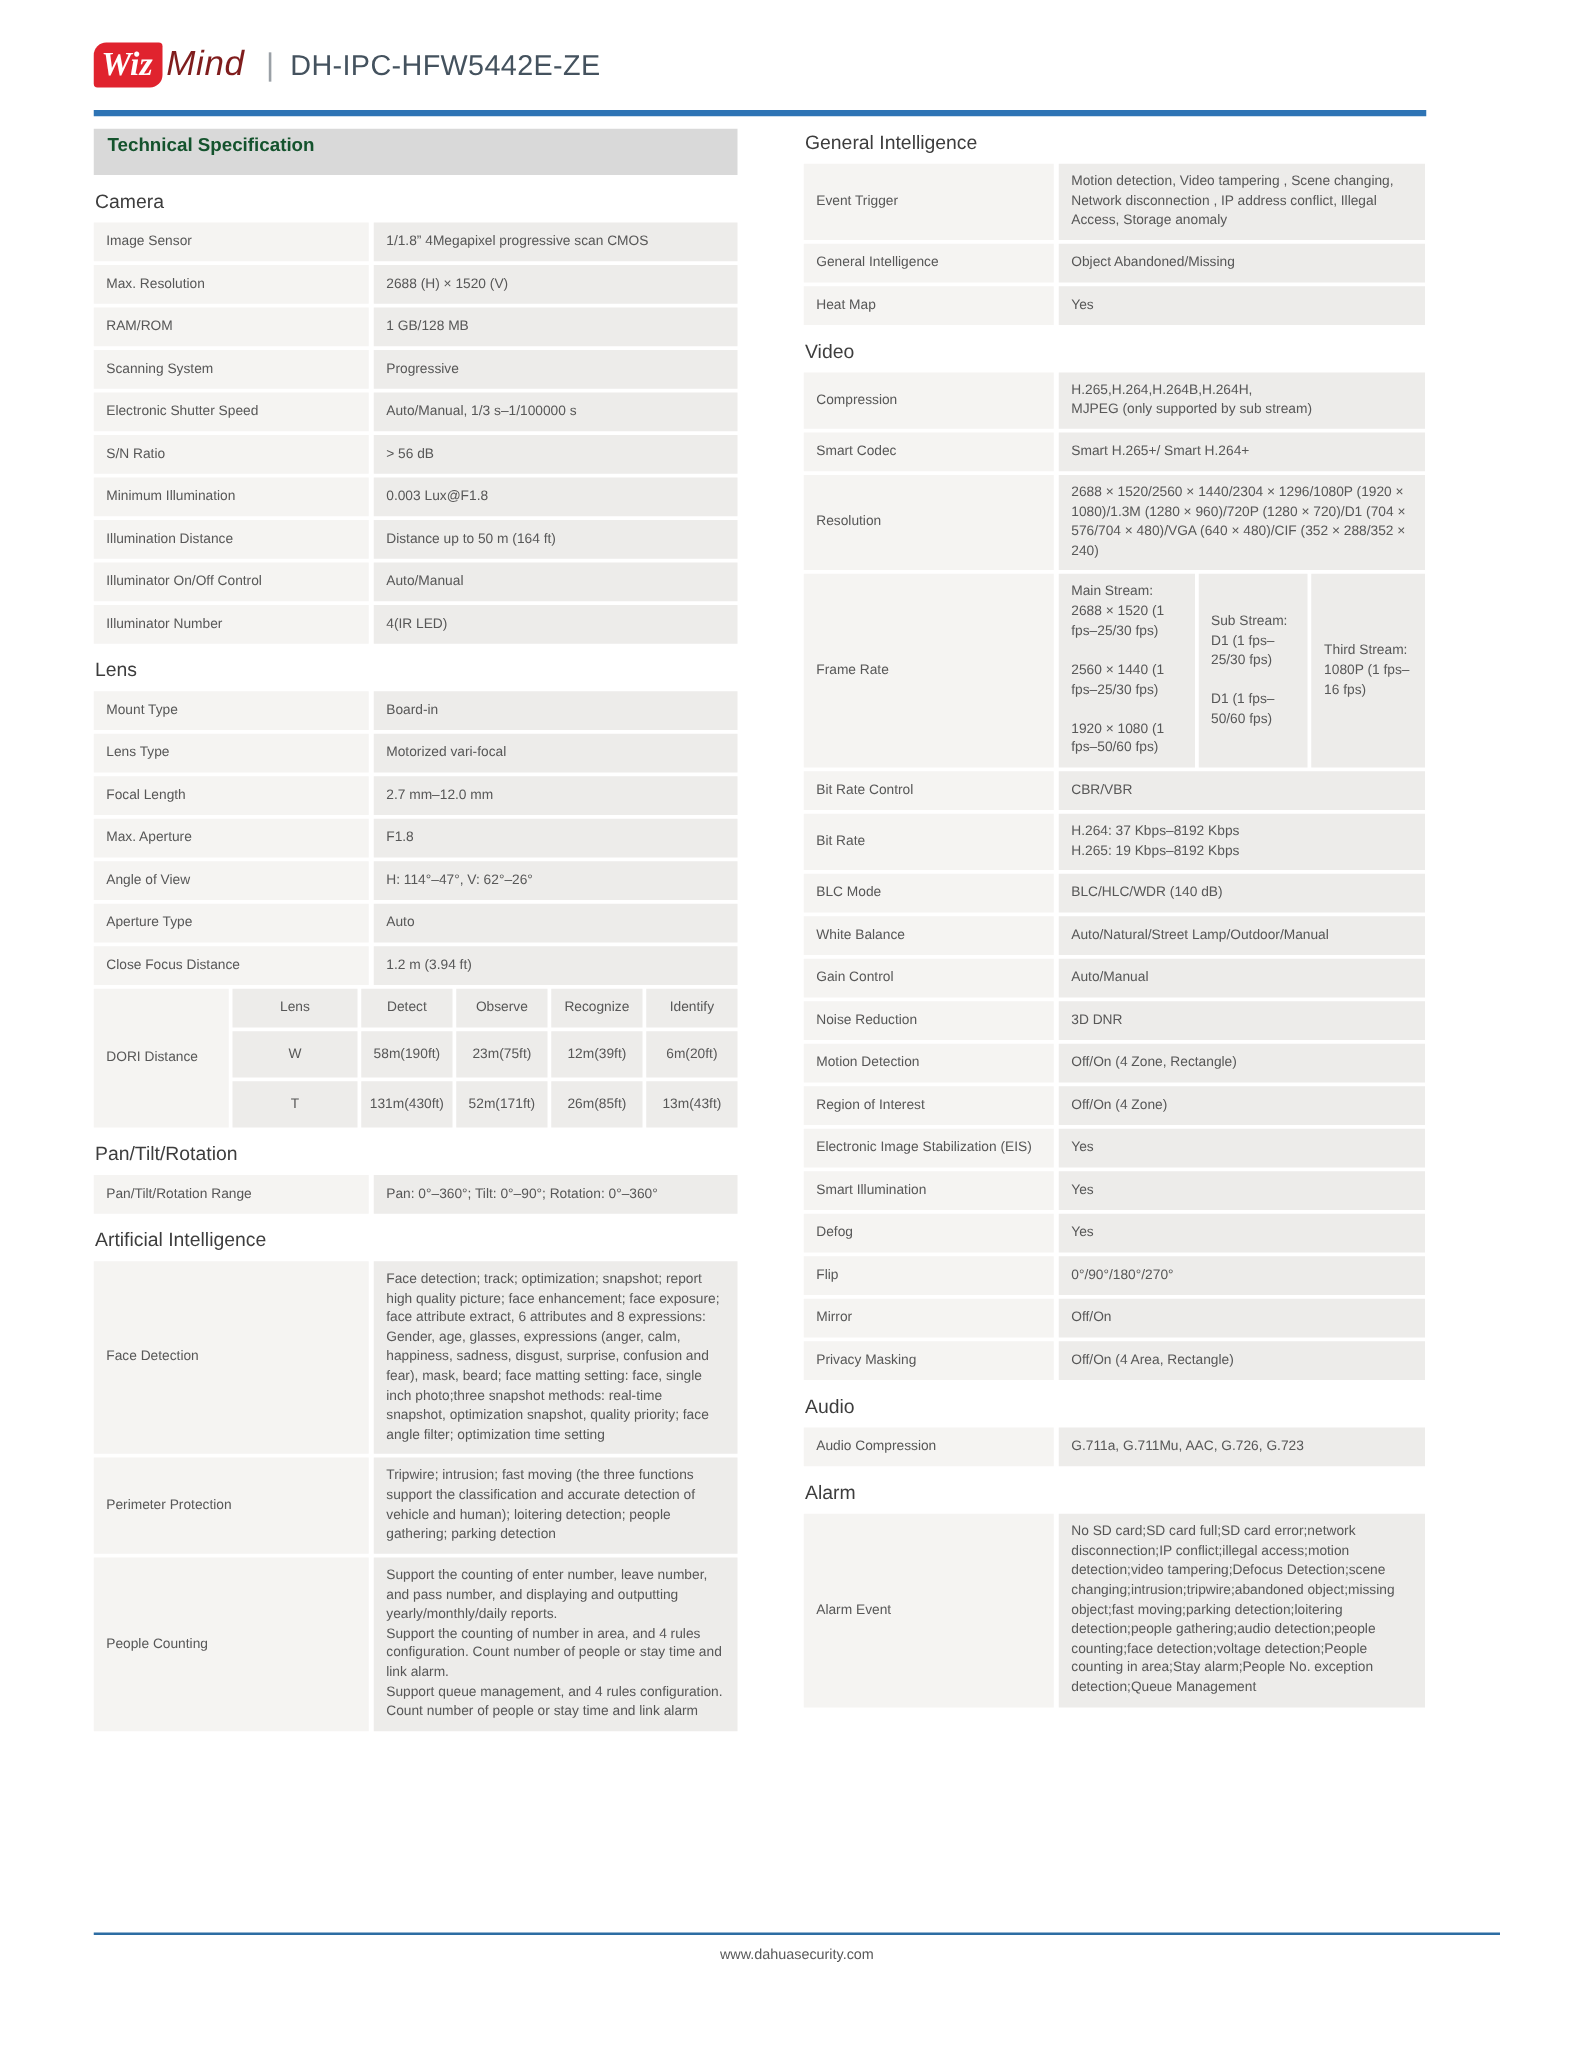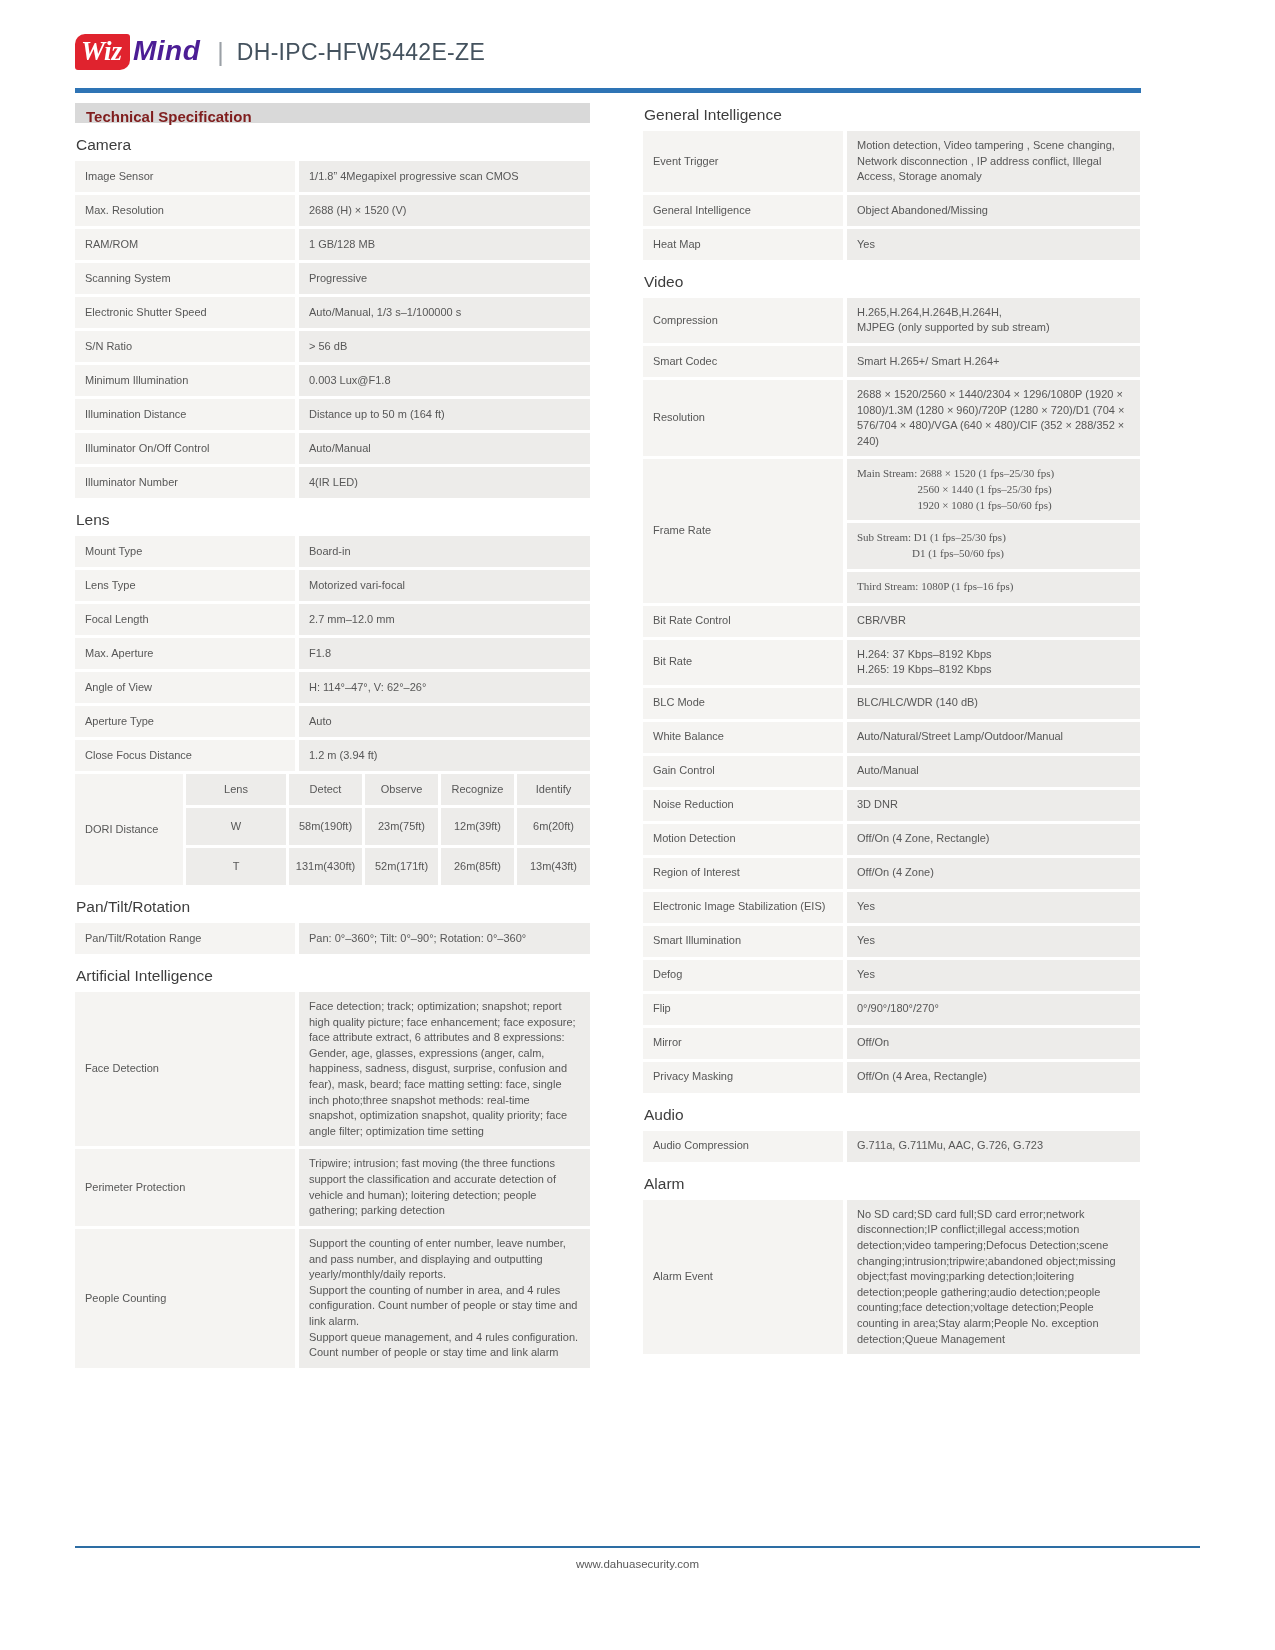--- a/index.html
+++ b/index.html
@@ -5,43 +5,43 @@
 <style>
   html,body{margin:0;padding:0;background:#fff;}
   .page{position:relative;width:1275px;height:1650px;background:#ffffff;
         font-family:"Liberation Sans",sans-serif;overflow:hidden;}
 
   
   .hdr{position:absolute;left:75px;top:34px;display:flex;align-items:center;}
   .logo-wiz{display:inline-block;background:var(--brand-red,#e0232e);color:#fff;
         font-weight:bold;font-style:italic;font-size:27px;line-height:30px;
         padding:2px 8px 4px 6px;border-radius:10px 3px 10px 3px;font-family:Liberation Serif, serif;}
-  .logo-mind{color:#4c1d95;font-weight:bold;font-style:italic;font-size:28px;margin-left:3px;letter-spacing:.5px;}
+  .logo-mind{color:#7f1d1d;font-weight:normal;font-style:italic;font-size:28px;margin-left:3px;letter-spacing:.5px;}
   .hdr-sep{color:#9aa0a6;font-size:25px;font-weight:300;margin:0 13px 0 17px;}
   .model{color:#44525e;font-size:23px;font-weight:400;letter-spacing:.3px;margin:0;}
   .top-rule{position:absolute;left:75px;top:88px;width:1066px;height:5px;background:var(--accent,#2e74b5);}
 
   
   .col{position:absolute;top:103px;}
   .col.left{left:75px;width:515px;--labw:220px;}
   .col.right{left:643px;width:497px;--labw:200px;}
 
-  .spec-bar{background:var(--bar-gray,#d9d9d9);height:20px;line-height:28px;padding-left:11px;
-        font-size:15px;font-weight:bold;color:#7f1d1d;}
+  .spec-bar{background:var(--bar-gray,#d9d9d9);height:37px;line-height:28px;padding-left:11px;
+        font-size:15px;font-weight:bold;color:#14532d;}
 
   .sec-title{font-size:15.5px;color:#3d3d3d;font-weight:400;margin:12px 0 6px 1px;line-height:20px;}
   .col.right .section:first-child .sec-title{margin-top:2px;}
 
   .spec-row{display:grid;grid-template-columns:var(--labw) 1fr;column-gap:4px;margin-bottom:3px;}
   .cell{font-size:11px;color:#575757;padding:7px 10px;min-height:31px;box-sizing:border-box;
         display:flex;flex-direction:column;justify-content:center;line-height:1.42;}
   .cell.lab{background:#f5f4f2;}
   .cell.val{background:#edecea;}
   .line{white-space:pre-wrap;}
-  .val-stack{display:flex;flex-direction:column;gap:3px;font-family:Liberation Serif, serif;}
+  .val-stack{display:flex;flex-direction:row;gap:3px;}
 
   
   .dori{display:grid;grid-template-columns:108px 100px repeat(4,1fr);
         grid-template-rows:31px 37px 37px;gap:3px;margin-bottom:3px;}
   .dori .cell{justify-content:center;align-items:center;text-align:center;padding:4px 2px;min-height:0;}
   .dori .dlabel{grid-row:1 / span 3;grid-column:1;background:#f5f4f2;
         align-items:flex-start;text-align:left;padding-left:10px;}
 
   
   .footer-rule{position:absolute;left:75px;top:1546px;width:1125px;height:2px;background:var(--footer-blue,#2d6da3);}

